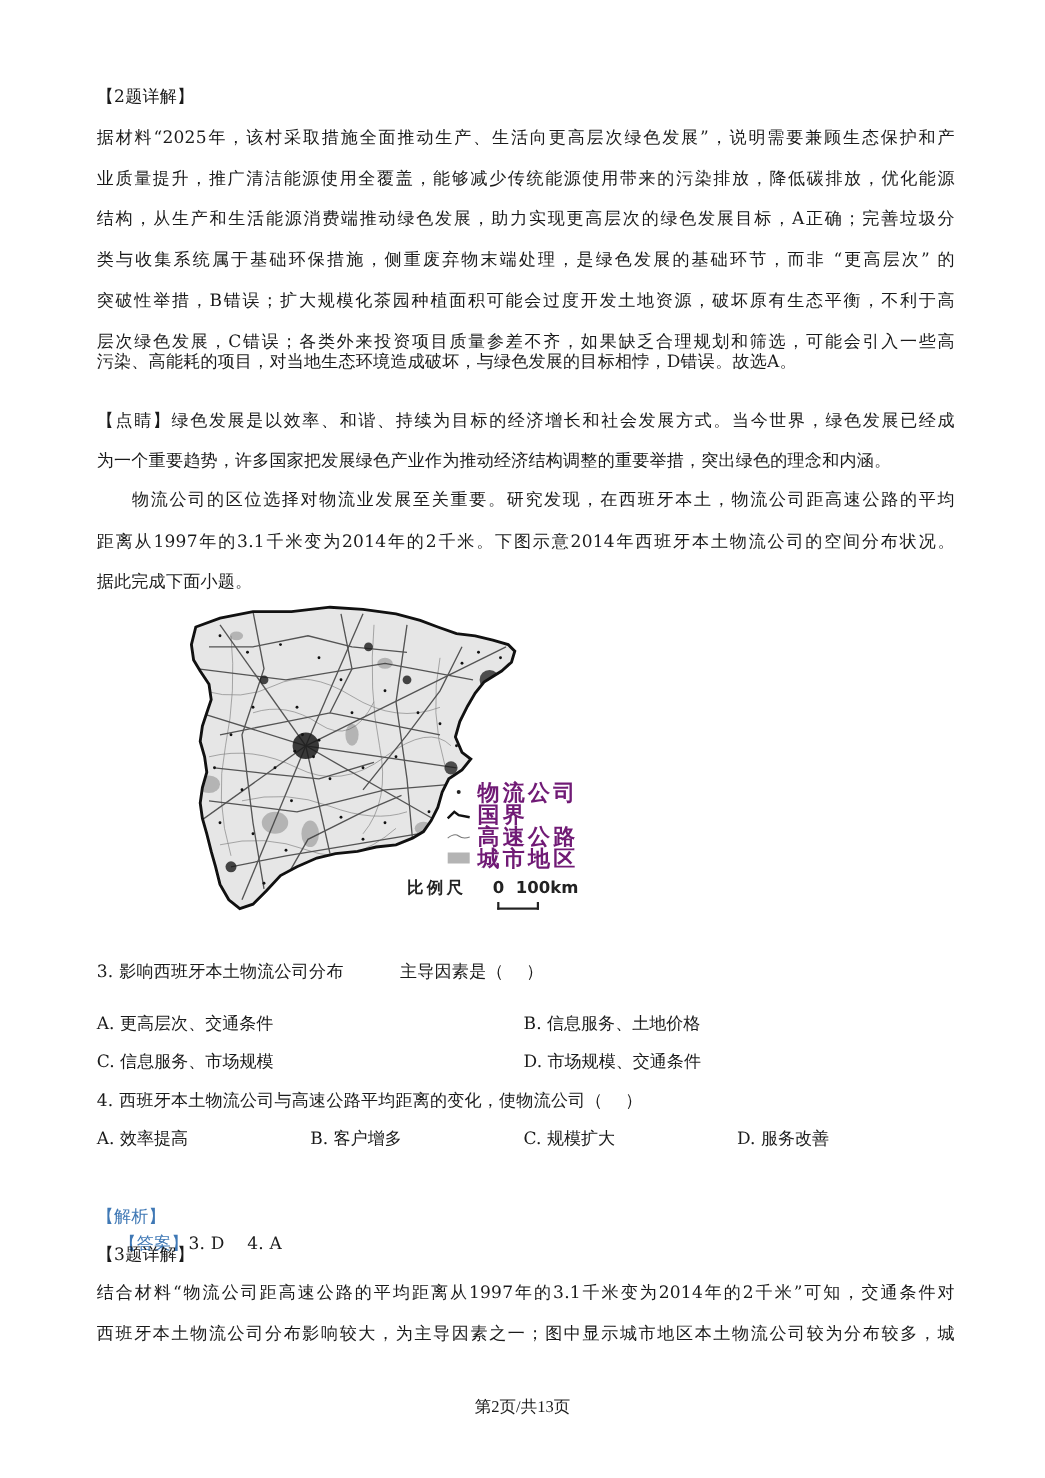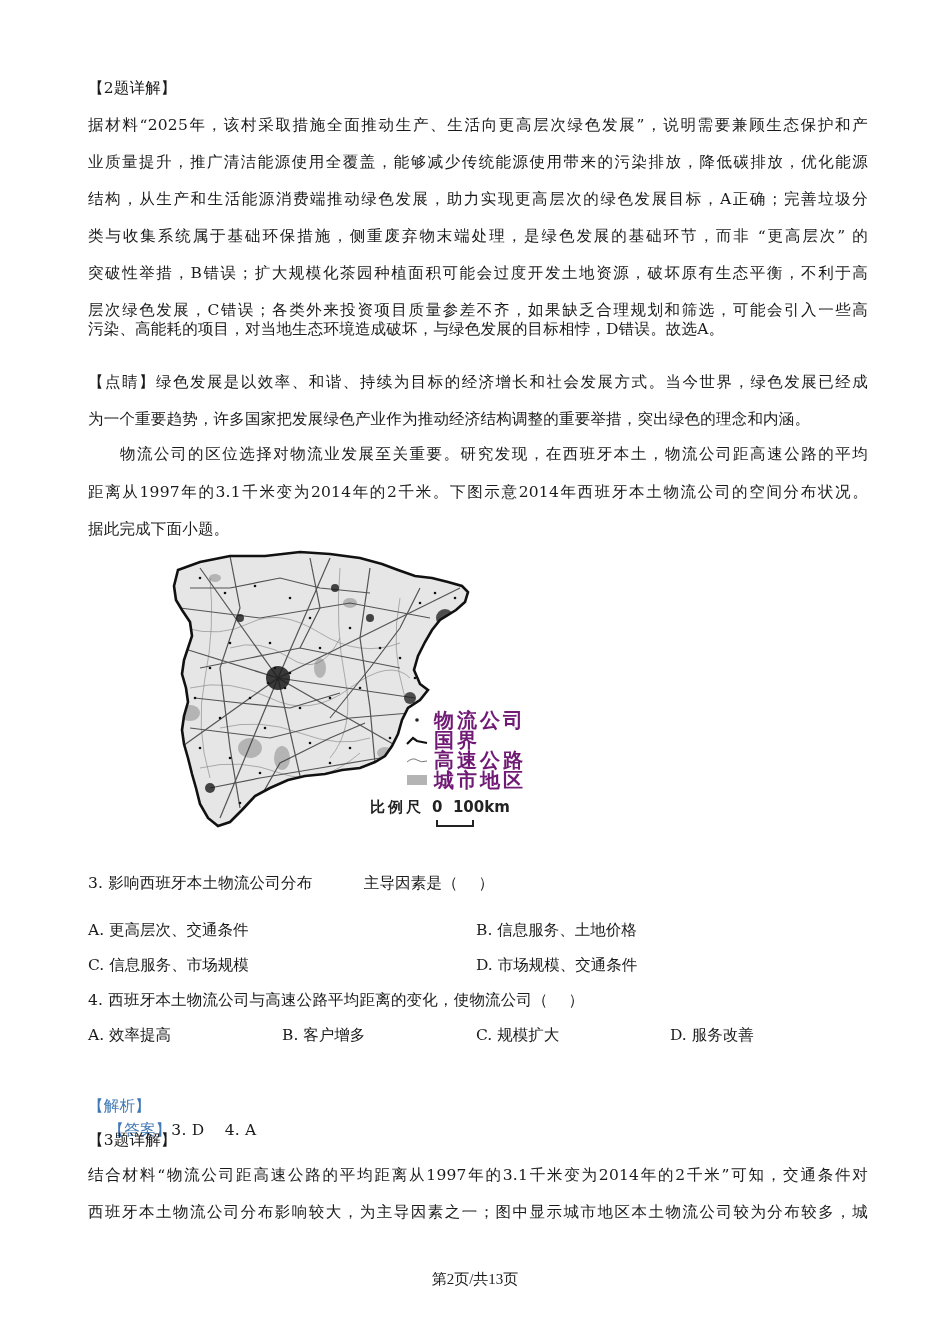--- a/index.html
+++ b/index.html
@@ -18,21 +18,21 @@
   .tag-blue { color: #3f78b5; }
   .indent { padding-left: 32px; width: 748px; }
   .map-wrap { position: absolute; left: 150px; top: 548px; width: 380px; height: 288px; }
   .legend { position: absolute; left: 400px; top: 710px; font-family: "DejaVu Sans", sans-serif;
             font-size: 20px; font-weight: bold; color: #701a75; }
   .legend-row { display: flex; align-items: center; height: 20px; }
   .legend-sym { width: 34px; height: 20px; display: flex; align-items: center; justify-content: center; }
   .legend-label { letter-spacing: 3px; }
   .scale { position: absolute; left: 370px; top: 798px; font-family: "DejaVu Sans", sans-serif;
            font-size: 15px; font-weight: bold; color: #222; display: flex; align-items: flex-start; }
-  .scale-label { letter-spacing: 3px; margin-right: 8px; }
+  .scale-label { letter-spacing: 3px; margin-right: 24px; }
   .scale-bar-wrap { position: relative; }
   .scale-bar { position: absolute; left: 4px; top: 22px; width: 34px; height: 5px;
                border-left: 2px solid #222; border-right: 2px solid #222; border-bottom: 2px solid #222; }
   .opts { position: absolute; left: 88px; font-size: 15.5px; line-height: 20px; width: 780px; }
   .opt { position: absolute; top: 0; white-space: nowrap; }
   .footer { position: absolute; top: 1270px; left: 0; width: 950px; text-align: center;
             font-size: 15px; font-family: "Liberation Serif", serif; }
 </style>
 </head>
 <body>

